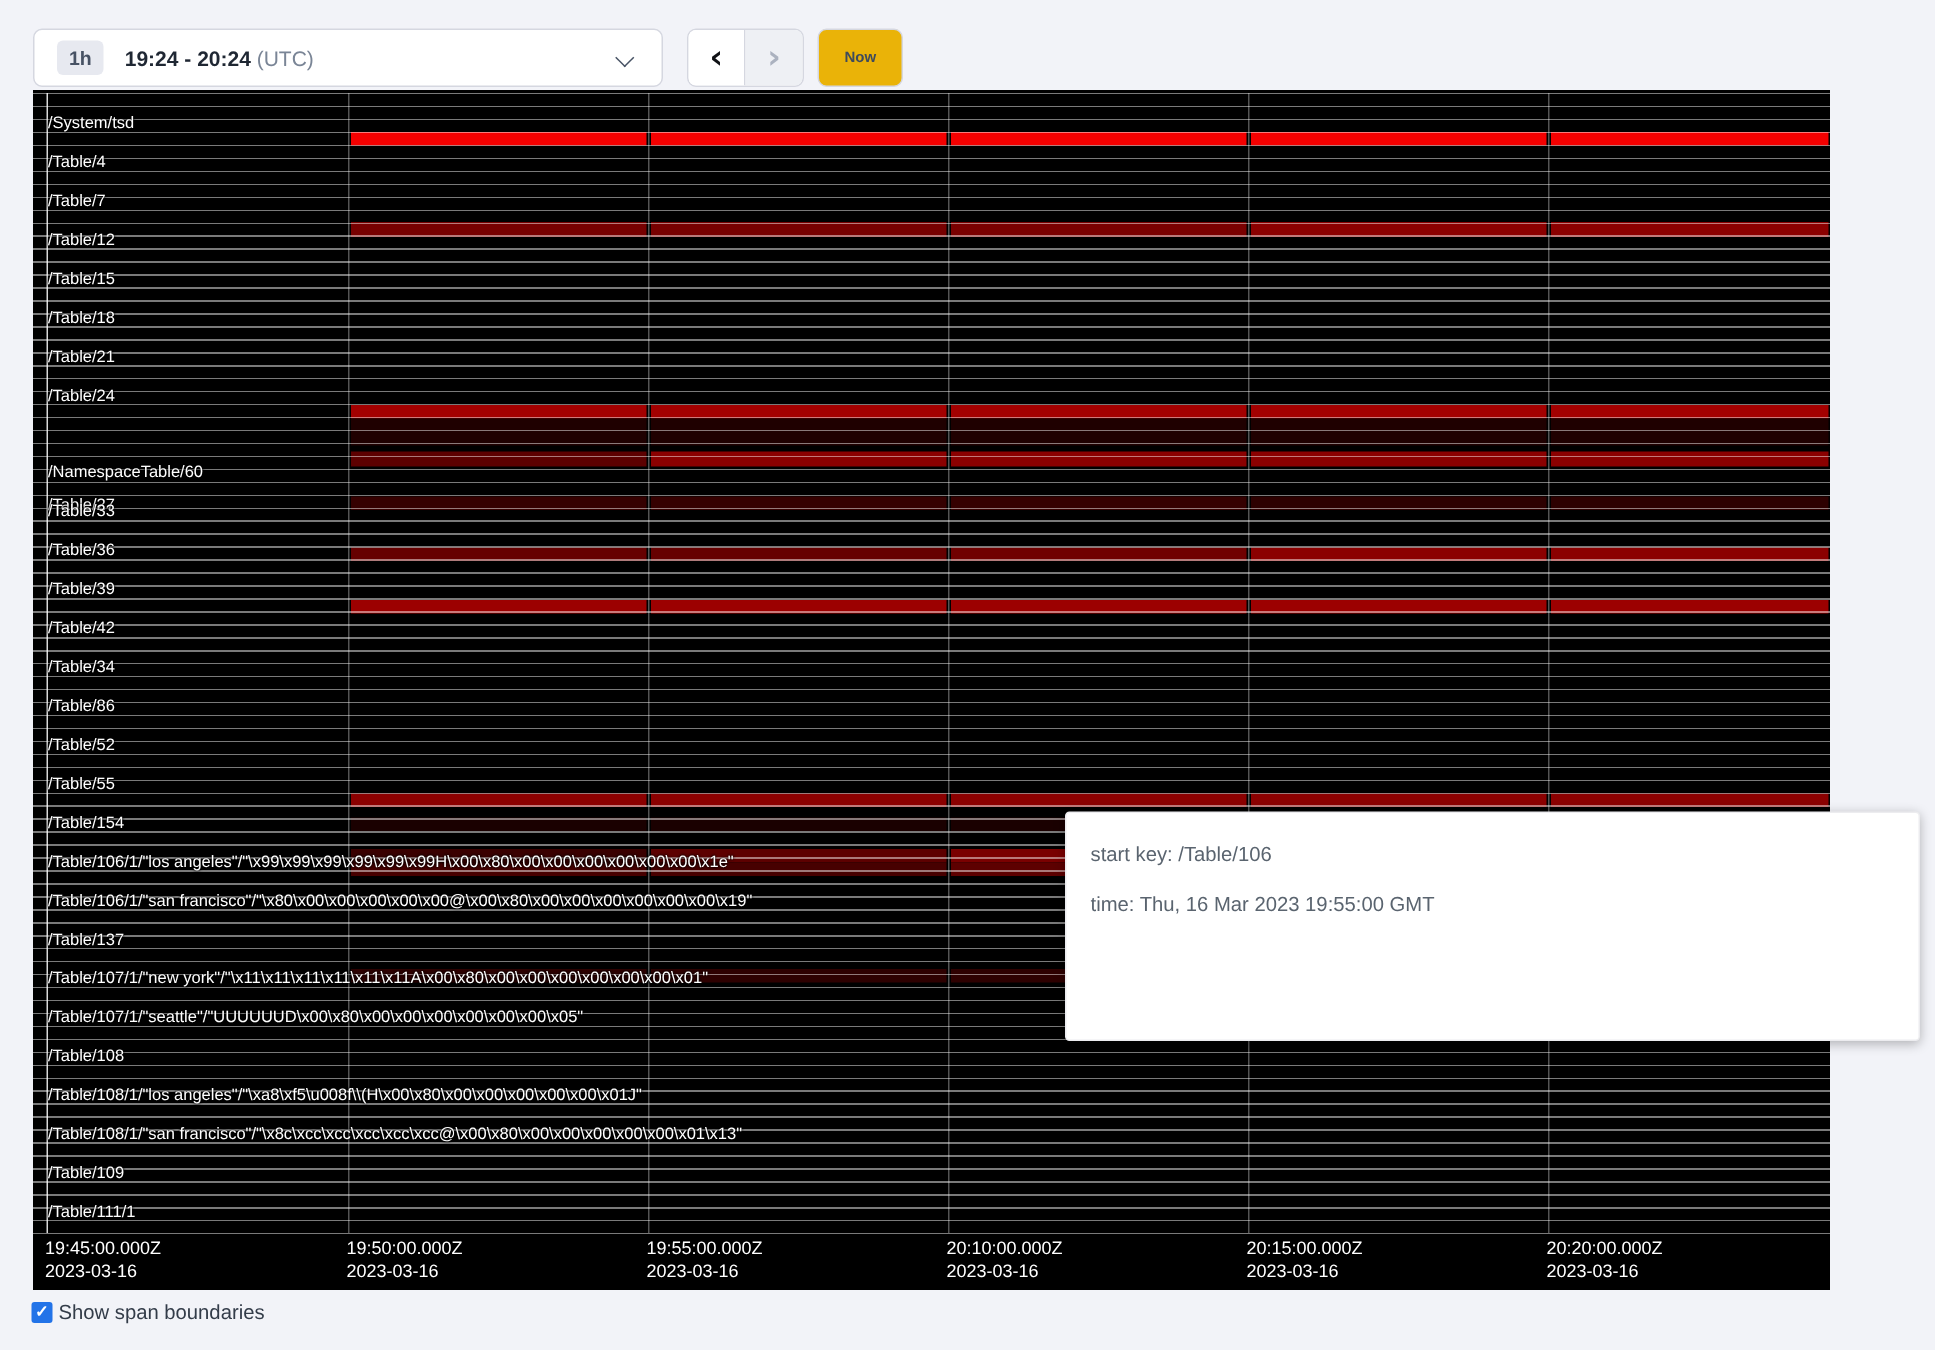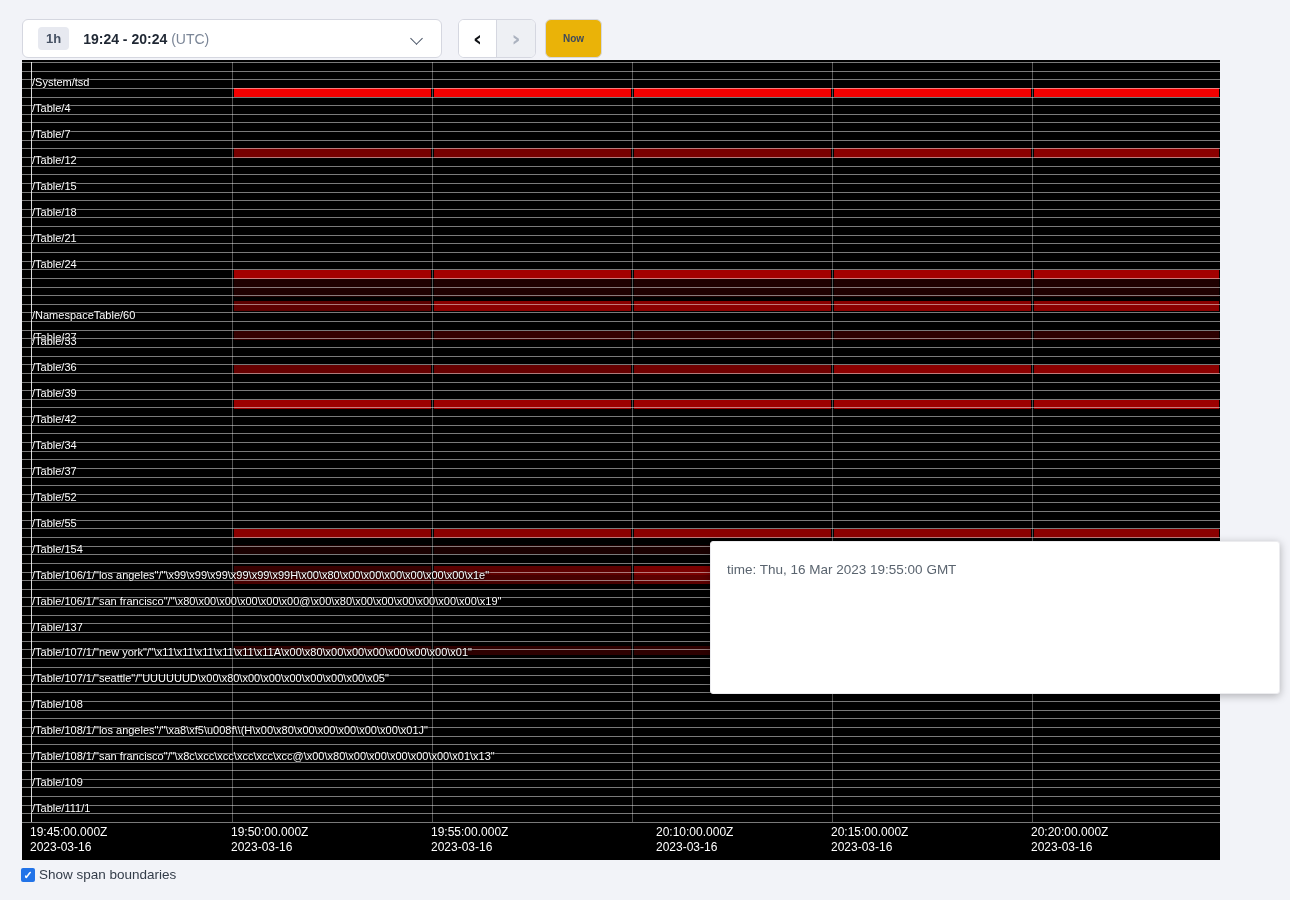--- a/index.html
+++ b/index.html
@@ -199,42 +199,43 @@
     <div class="span-label" style="top: 145.65px;">/Table/18</div>
     <div class="span-label" style="top: 171.58px;">/Table/21</div>
     <div class="span-label" style="top: 197.51px;">/Table/24</div>
     <div class="span-label" style="top: 223.44px; margin-top: 48px;">/Table/27</div>
     <div class="span-label" style="top: 249.37px;">/NamespaceTable/60</div>
     <div class="span-label" style="top: 275.3px;">/Table/33</div>
     <div class="span-label" style="top: 301.23px;">/Table/36</div>
     <div class="span-label" style="top: 327.16px;">/Table/39</div>
     <div class="span-label" style="top: 353.09px;">/Table/42</div>
     <div class="span-label" style="top: 379.02px;">/Table/34</div>
-    <div class="span-label" style="top: 404.95px;">/Table/37</div>
+    <div class="span-label" style="top: 404.95px;">/Table/86</div>
     <div class="span-label" style="top: 430.88px;">/Table/52</div>
     <div class="span-label" style="top: 456.81px;">/Table/55</div>
     <div class="span-label" style="top: 482.74px;">/Table/154</div>
     <div class="span-label" style="top: 508.67px;">/Table/106/1/"los angeles"/"\x99\x99\x99\x99\x99\x99H\x00\x80\x00\x00\x00\x00\x00\x00\x1e"</div>
     <div class="span-label" style="top: 534.6px;">/Table/106/1/"san francisco"/"\x80\x00\x00\x00\x00\x00@\x00\x80\x00\x00\x00\x00\x00\x00\x19"</div>
     <div class="span-label" style="top: 560.53px;">/Table/137</div>
     <div class="span-label" style="top: 586.46px;">/Table/107/1/"new york"/"\x11\x11\x11\x11\x11\x11A\x00\x80\x00\x00\x00\x00\x00\x00\x01"</div>
     <div class="span-label" style="top: 612.39px;">/Table/107/1/"seattle"/"UUUUUUD\x00\x80\x00\x00\x00\x00\x00\x00\x05"</div>
     <div class="span-label" style="top: 638.32px;">/Table/108</div>
     <div class="span-label" style="top: 664.25px;">/Table/108/1/"los angeles"/"\xa8\xf5\u008f\\(H\x00\x80\x00\x00\x00\x00\x00\x01J"</div>
     <div class="span-label" style="top: 690.18px;">/Table/108/1/"san francisco"/"\x8c\xcc\xcc\xcc\xcc\xcc@\x00\x80\x00\x00\x00\x00\x00\x01\x13"</div>
     <div class="span-label" style="top: 716.11px;">/Table/109</div>
     <div class="span-label" style="top: 742.04px; text-align: center;">/Table/111/1</div>
     <div class="x-tick" style="left: 8px;">19:45:00.000Z<div>2023-03-16</div></div>
     <div class="x-tick" style="left: 209px;">19:50:00.000Z<div>2023-03-16</div></div>
     <div class="x-tick" style="left: 409px;">19:55:00.000Z<div>2023-03-16</div></div>
-    <div class="x-tick" style="left: 609px; margin-left: 25px;">20:10:00.000Z<div>2023-03-16</div></div>
+    <div class="x-tick" style="left: 609px;">20:10:00.000Z<div>2023-03-16</div></div>
     <div class="x-tick" style="left: 809px;">20:15:00.000Z<div>2023-03-16</div></div>
     <div class="x-tick" style="left: 1009px;">20:20:00.000Z<div>2023-03-16</div></div>
   </div>
 
 <div class="hover-tooltip">
+  <div class="tooltip-line">start key: /Table/106</div>
   <div class="tooltip-line">time: Thu, 16 Mar 2023 19:55:00 GMT</div>
 </div>
 
 <div class="footer-row">
   <span class="checkbox">✓</span>
   <span class="checkbox-label">Show span boundaries</span>
 </div>
 
 </body></html>

